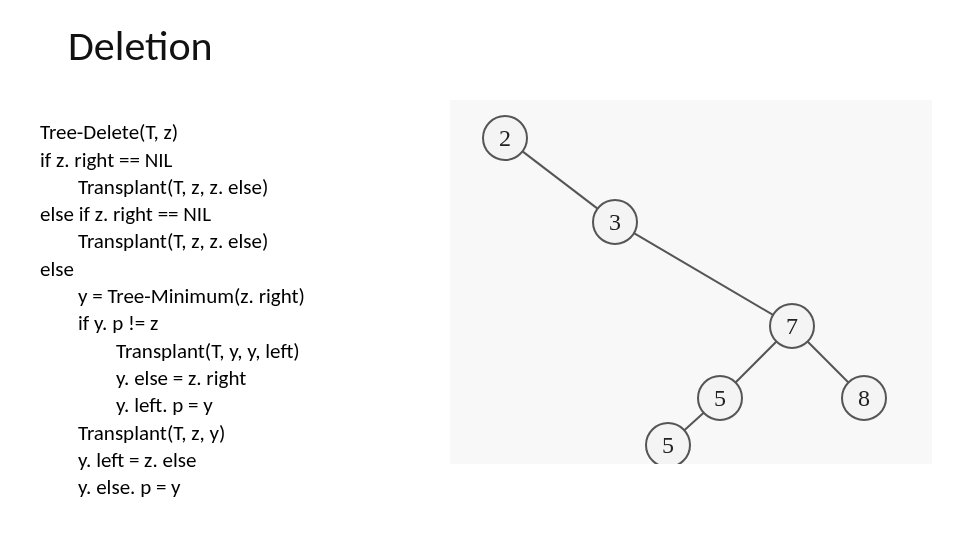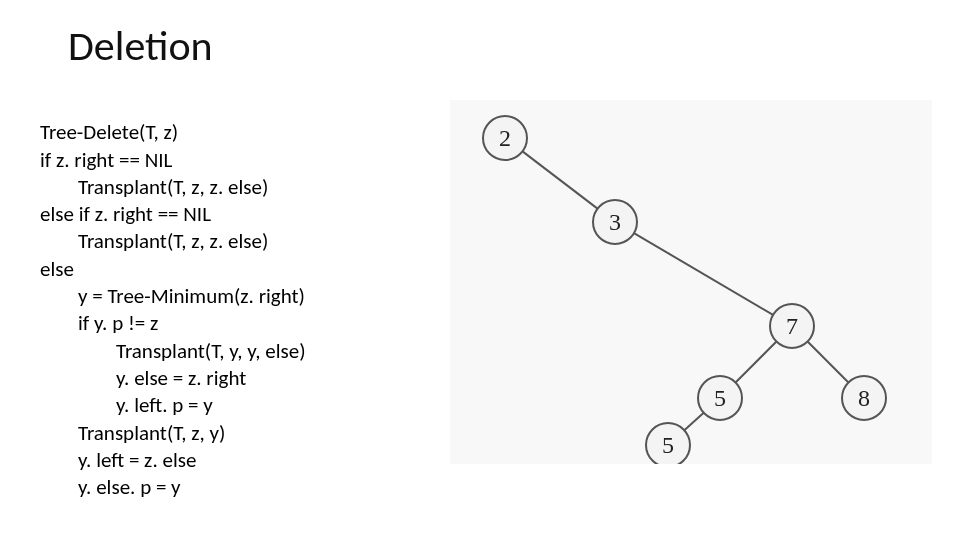--- a/index.html
+++ b/index.html
@@ -58,21 +58,21 @@
 
   <div class="code-block">
 <span>Tree-Delete(T, z)</span>
 <span>if z. right == NIL</span>
 <span>        Transplant(T, z, z. else)</span>
 <span>else if z. right == NIL</span>
 <span>        Transplant(T, z, z. else)</span>
 <span>else</span>
 <span>        y = Tree-Minimum(z. right)</span>
 <span>        if y. p != z</span>
-<span>                Transplant(T, y, y, else)</span>
+<span>                Transplant(T, y, y, left)</span>
 <span>                y. else = z. right</span>
 <span>                y. left. p = y</span>
 <span>        Transplant(T, z, y)</span>
 <span>        y. left = z. else</span>
 <span>        y. else. p = y</span></div>
 
   <div class="diagram">
     <svg viewBox="0 0 482 364" id="tree-svg">
         <line x1="72.48489190638807" y1="51.35209927396907" x2="147.51510809361193" y2="108.64790072603094" stroke="#555" stroke-width="2"></line>
         <line x1="183.9680601467366" y1="133.145074888478" x2="323.0319398532634" y2="214.854925111522" stroke="#555" stroke-width="2"></line>

